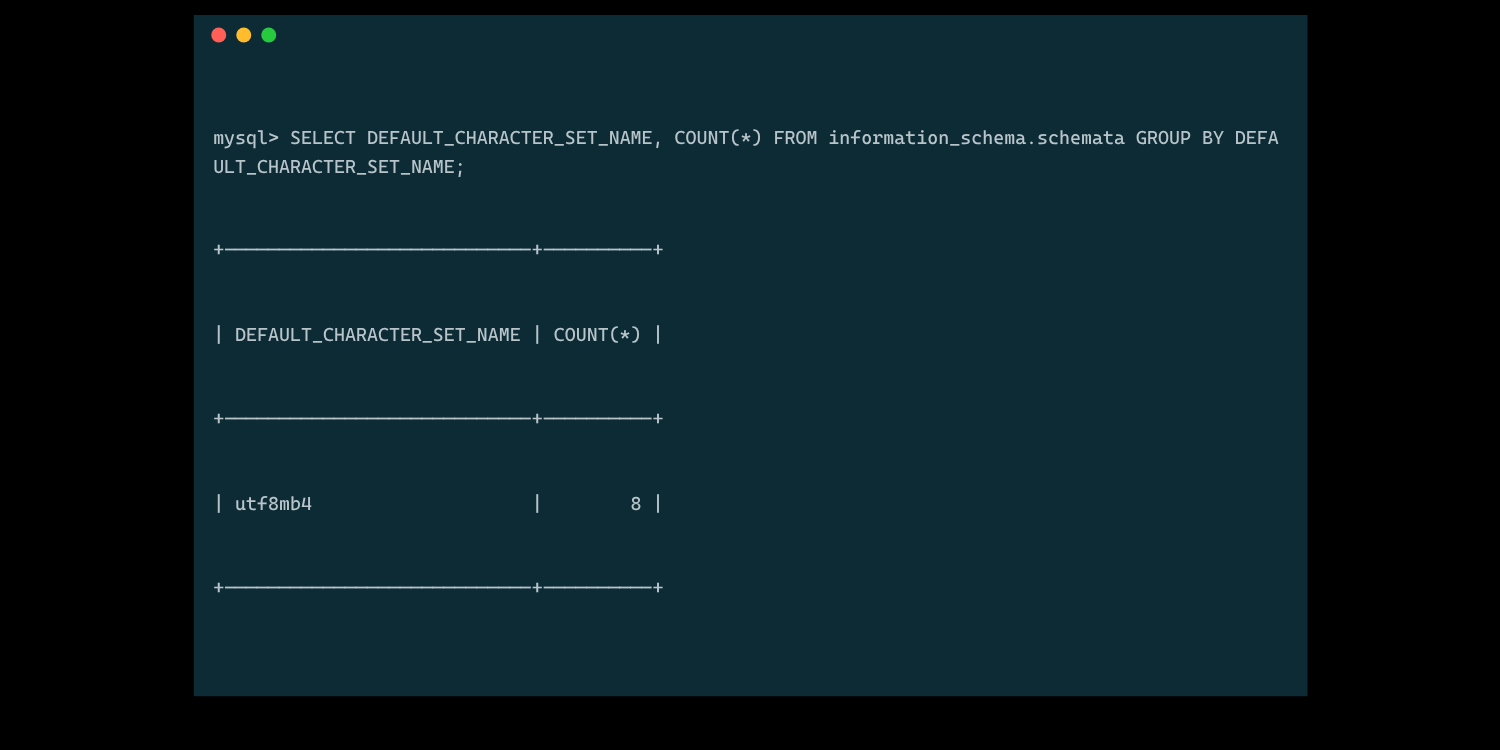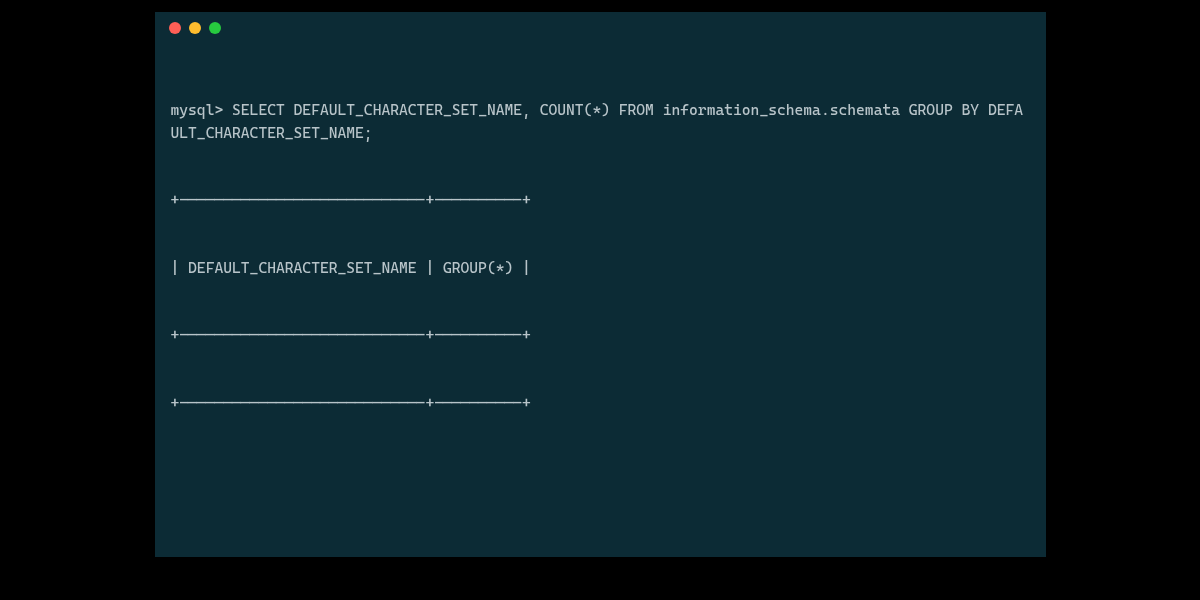--- a/index.html
+++ b/index.html
@@ -58,20 +58,21 @@
 
 <div class="terminal-window">
   <div class="titlebar">
     <div class="traffic-light red"></div>
     <div class="traffic-light yellow"></div>
     <div class="traffic-light green"></div>
   </div>
   <div class="terminal-body">
     <div class="prompt-line"><span>mysql&gt;</span> <span>SELECT DEFAULT_CHARACTER_SET_NAME, COUNT(*) FROM information_schema.schemata GROUP BY DEFAULT_CHARACTER_SET_NAME;</span></div>
     <div>+----------------------------+----------+</div>
-    <div>| DEFAULT_CHARACTER_SET_NAME | GROUP(*) |</div>
+    <div>| DEFAULT_CHARACTER_SET_NAME | COUNT(*) |</div>
     <div>+----------------------------+----------+</div>
+    <div>| utf8mb4                    |        8 |</div>
     <div>+----------------------------+----------+</div>
     
     
     
   </div>
 </div>
 
 </body></html>

